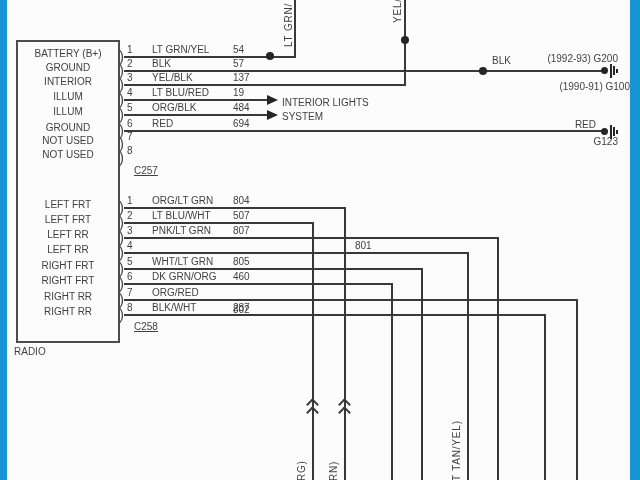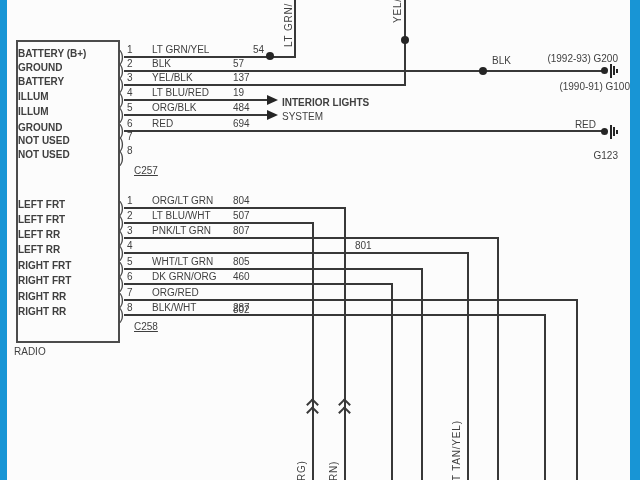--- a/index.html
+++ b/index.html
@@ -10,21 +10,21 @@
   .strip { position:absolute; top:0; height:480px; }
   .h, .v { position:absolute; background:#383838; }
   .h { height:2px; }
   .v { width:2px; }
   .t { position:absolute; font-size:10px; line-height:11px; white-space:nowrap; }
   .r { text-align:right; }
   .brk { position:absolute; left:119px; font-size:15px; line-height:16px; color:#4a4a4a; transform:scaleY(1.05); }
   .num { position:absolute; left:127px; }
   .wname { position:absolute; left:152px; }
   .circ { position:absolute; left:233px; }
-  .func { position:absolute; left:18px; width:100px; text-align:left;font-weight:bold; }
+  .func { position:absolute; left:18px; width:100px; text-align:center; }
   .dot { position:absolute; width:8px; height:8px; border-radius:50%; background:#252525; }
   .arrow { position:absolute; width:0; height:0; border-top:5px solid transparent;
            border-bottom:5px solid transparent; border-left:11px solid #252525; }
   .obox { position:absolute; border:2px solid #4c4c4c; box-sizing:border-box; }
   .gnd { position:absolute; width:18px; height:15px; }
   .gnd i { position:absolute; display:block; background:#252525; width:2px; }
   .gnd .gc { width:7px; height:7px; border-radius:50%; left:0; top:4px; }
   .gnd .g1 { left:9px;  top:0.5px; height:14px; }
   .gnd .g2 { left:12px; top:3px;   height:9px;  }
   .gnd .g3 { left:15px; top:5.5px; height:4px;  }
@@ -42,21 +42,21 @@
 <div id="stage">
 
   <div class="strip" style="left:0; width:7px; background:#1895d5;"></div>
   <div class="strip" style="left:630px; width:10px; background:#1895d5;"></div>
 
   <div class="obox" style="left:16px; top:40px; width:104px; height:303px;"></div>
   <div class="t" style="left:14px; top:346px;">RADIO</div>
 
   <div class="t func" style="top:48px;">BATTERY (B+)</div>
   <div class="t func" style="top:62px;">GROUND</div>
-  <div class="t func" style="top:76px;">BATTERY</div>
+  <div class="t func" style="top:76px;">INTERIOR</div>
   <div class="t func" style="top:91px;">ILLUM</div>
   <div class="t func" style="top:106px;">ILLUM</div>
   <div class="t func" style="top:122px;">GROUND</div>
   <div class="t func" style="top:135px;">NOT USED</div>
   <div class="t func" style="top:149px;">NOT USED</div>
 
   <div class="brk" style="top:49px;">)</div>
   <div class="brk" style="top:63px;">)</div>
   <div class="brk" style="top:77px;">)</div>
   <div class="brk" style="top:92px;">)</div>
@@ -74,21 +74,21 @@
   <div class="t num" style="top:131px;">7</div>
   <div class="t num" style="top:145px;">8</div>
 
   <div class="t wname" style="top:44px;">LT GRN/YEL</div>
   <div class="t wname" style="top:58px;">BLK</div>
   <div class="t wname" style="top:72px;">YEL/BLK</div>
   <div class="t wname" style="top:87px;">LT BLU/RED</div>
   <div class="t wname" style="top:102px;">ORG/BLK</div>
   <div class="t wname" style="top:118px;">RED</div>
 
-  <div class="t circ" style="top:44px;margin-left:20px;">54</div>
+  <div class="t circ" style="top:44px;">54</div>
   <div class="t circ" style="top:58px;">57</div>
   <div class="t circ" style="top:72px;">137</div>
   <div class="t circ" style="top:87px;">19</div>
   <div class="t circ" style="top:102px;">484</div>
   <div class="t circ" style="top:118px;">694</div>
 
   <div class="t cid" style="top:165px;">C257</div>
 
   <div class="h" style="left:124px; top:56px;  width:172px;"></div>
   <div class="v" style="left:294px; top:0;     height:58px;"></div>
@@ -109,32 +109,32 @@
 
   <div class="h" style="left:124px; top:84px;  width:282px;"></div>
   <div class="v" style="left:404px; top:0;     height:86px;"></div>
   <div class="dot" style="left:401px; top:36px;"></div>
   <div class="rot" style="left:392px; top:23px;">YEL/</div>
 
   <div class="h" style="left:124px; top:99px;  width:143px;"></div>
   <div class="arrow" style="left:267px; top:95px;"></div>
   <div class="h" style="left:124px; top:114px; width:143px;"></div>
   <div class="arrow" style="left:267px; top:110px;"></div>
-  <div class="t" style="left:282px; top:97px;font-weight:bold;">INTERIOR LIGHTS</div>
+  <div class="t" style="left:282px; top:97px;">INTERIOR LIGHTS</div>
   <div class="t" style="left:282px; top:111px;">SYSTEM</div>
 
   <div class="h" style="left:124px; top:130px; width:478px;"></div>
   <div class="t r" style="left:556px; top:119px; width:40px;">RED</div>
   <div class="gnd" style="left:601px; top:124px;">
       <i class="gc"></i>
       <i class="g1"></i>
       <i class="g2"></i>
       <i class="g3"></i>
     </div>
-  <div class="t r" style="left:560px; top:150px; width:58px;">G123</div>
+  <div class="t r" style="left:560px; top:136px; width:58px;">G123</div>
 
   <div class="t func" style="top:199px;">LEFT FRT</div>
   <div class="t func" style="top:214px;">LEFT FRT</div>
   <div class="t func" style="top:229px;">LEFT RR</div>
   <div class="t func" style="top:244px;">LEFT RR</div>
   <div class="t func" style="top:260px;">RIGHT FRT</div>
   <div class="t func" style="top:275px;">RIGHT FRT</div>
   <div class="t func" style="top:291px;">RIGHT RR</div>
   <div class="t func" style="top:306px;">RIGHT RR</div>
 

